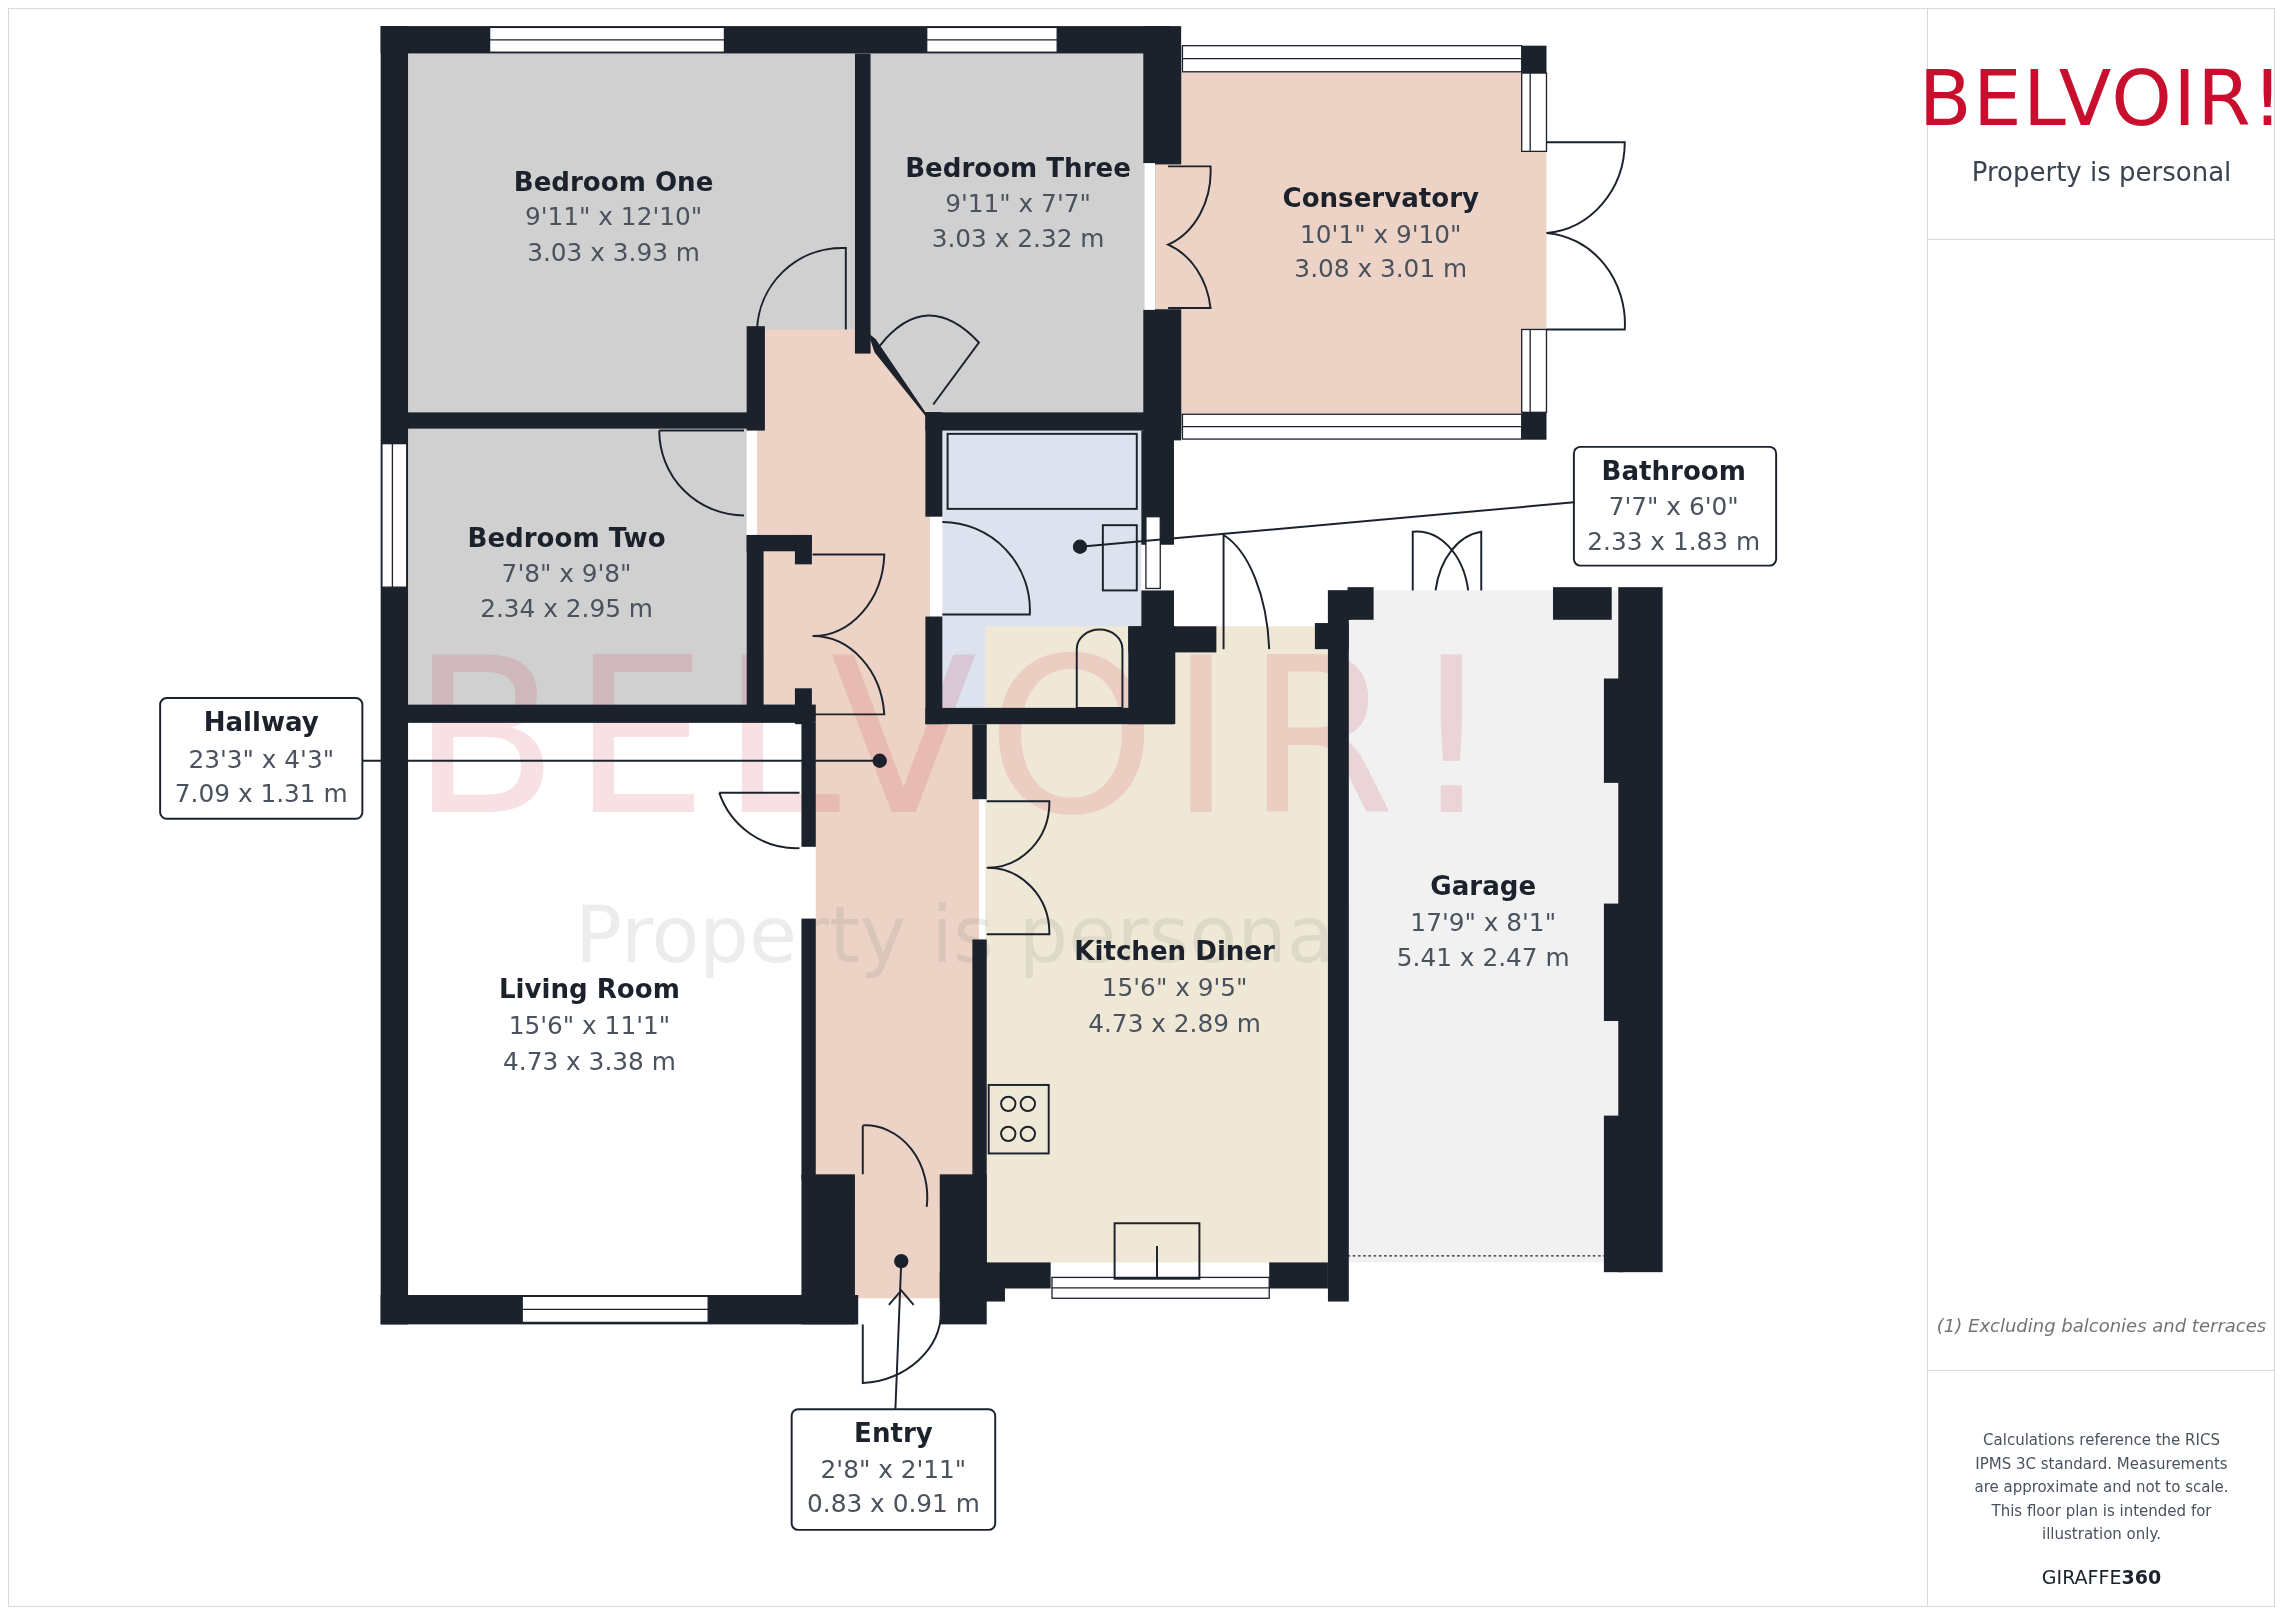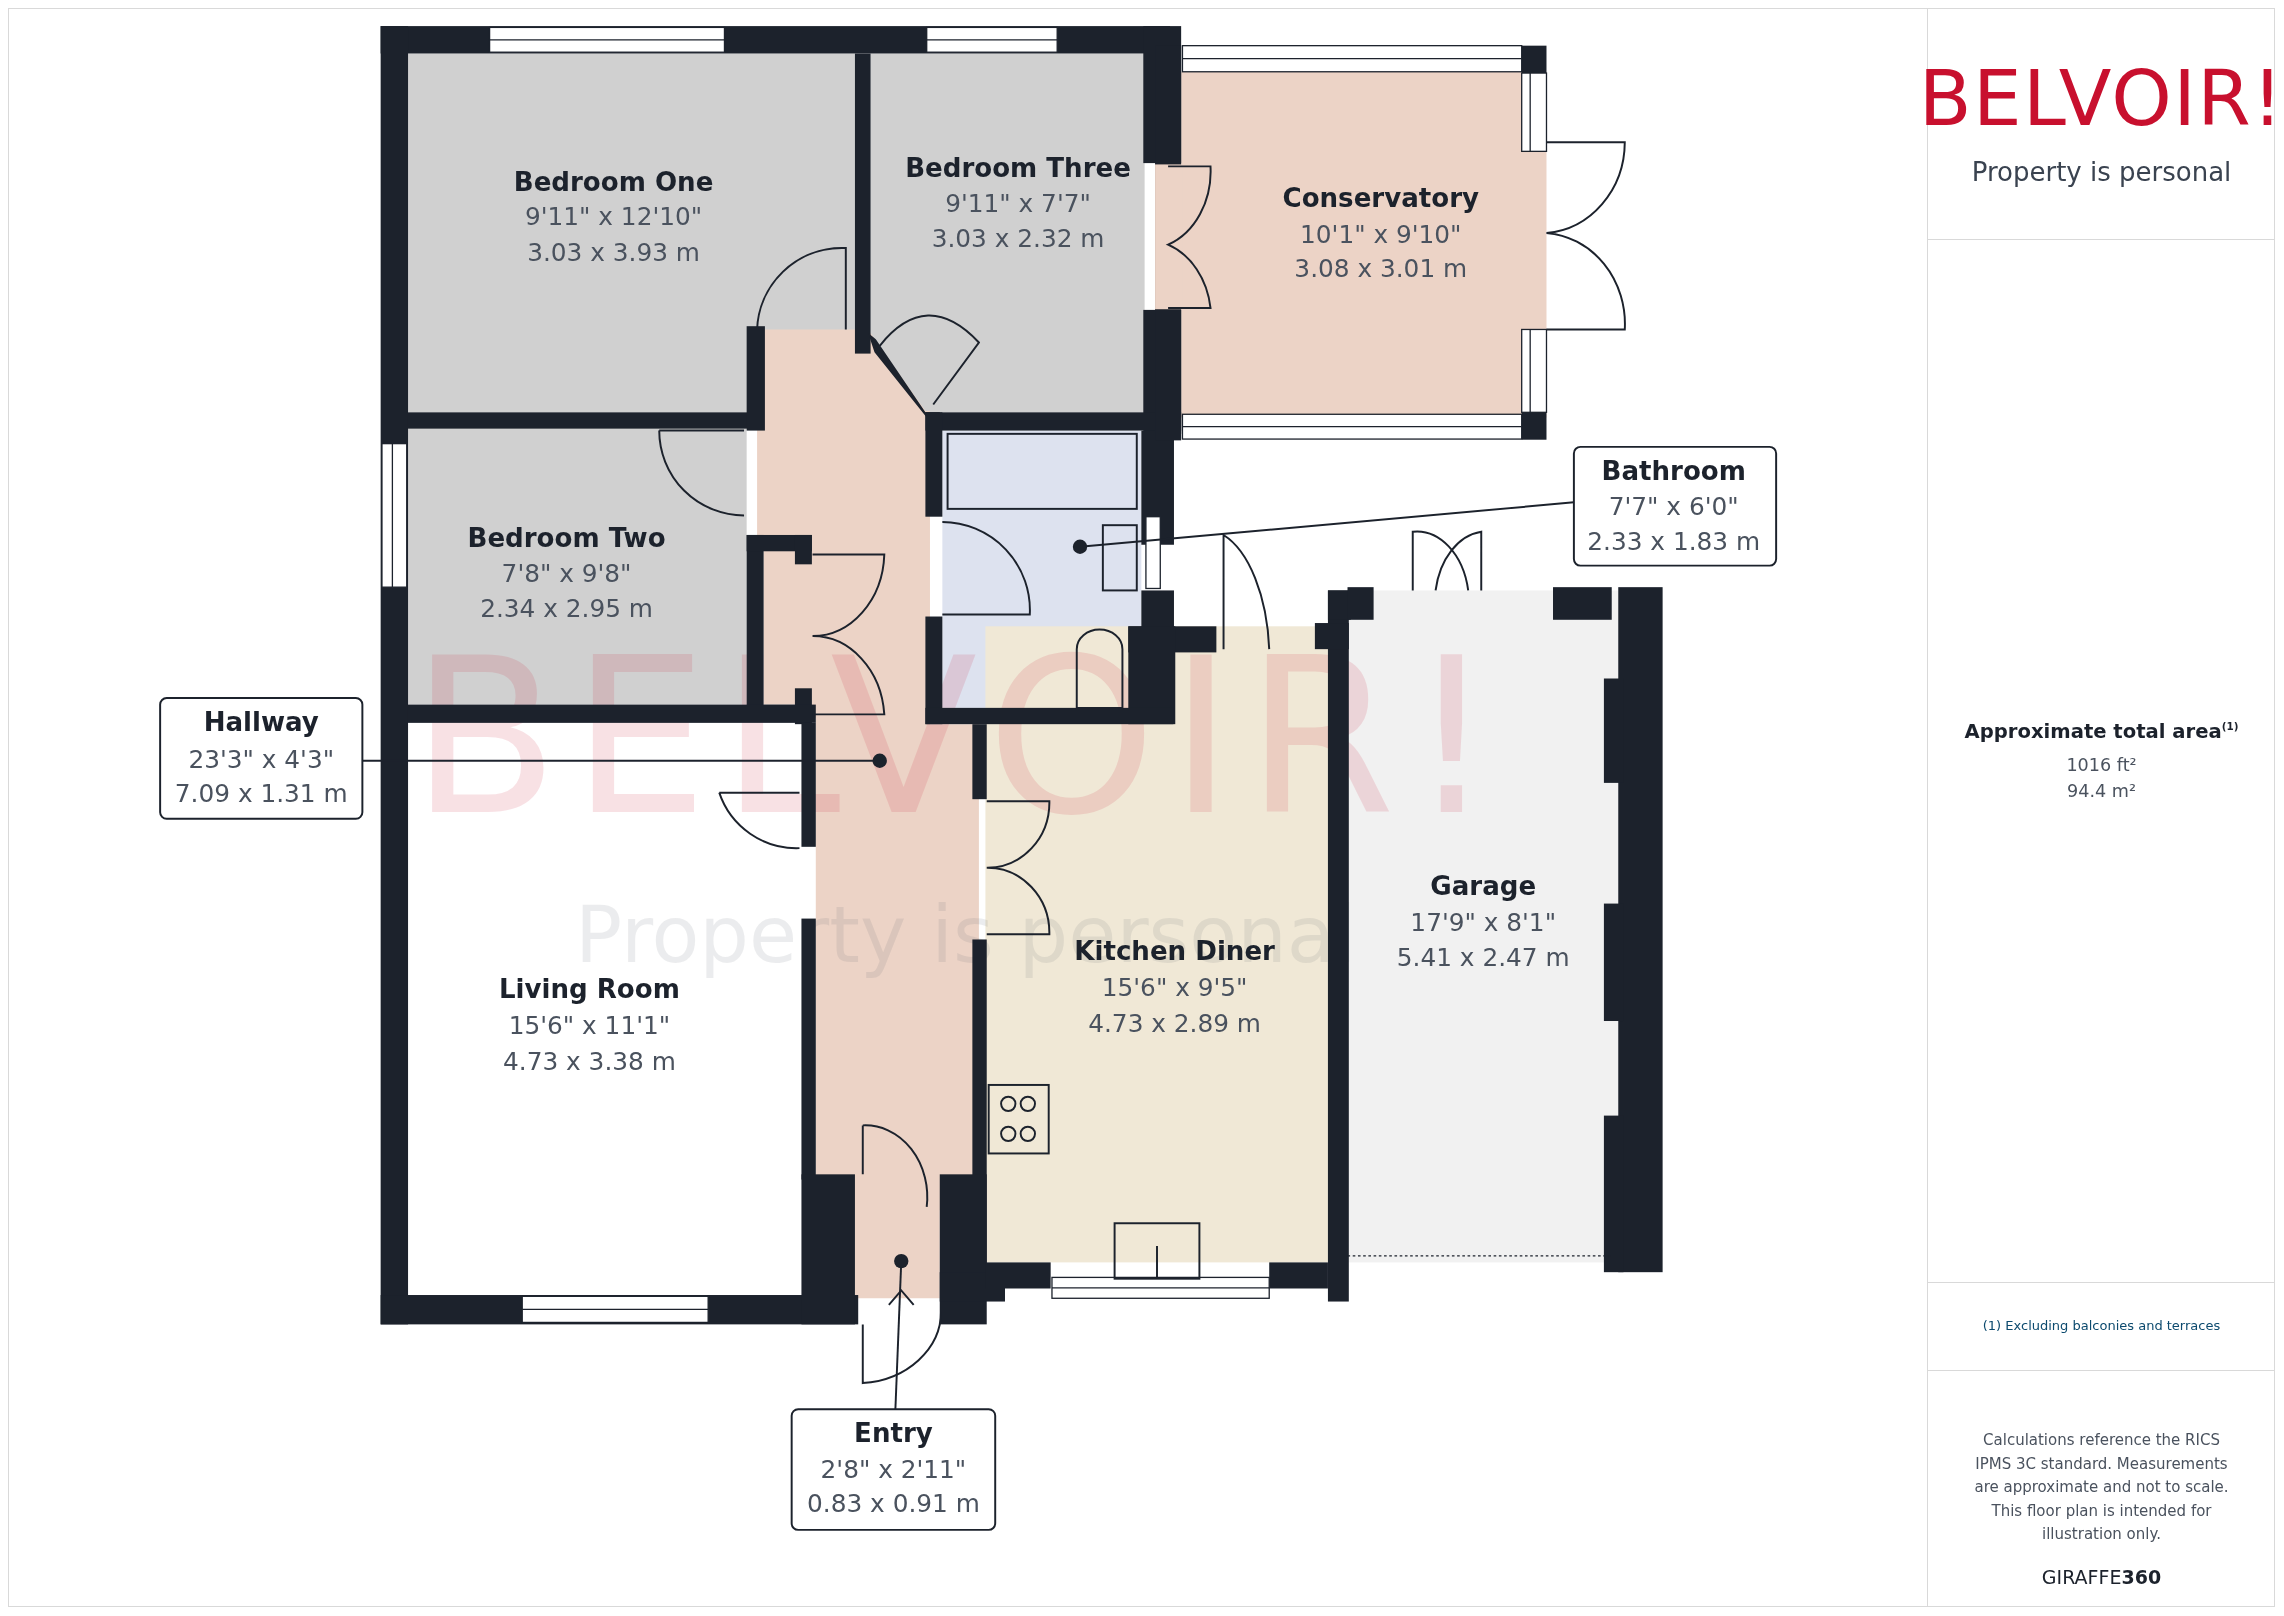--- a/index.html
+++ b/index.html
@@ -5,21 +5,21 @@
   html, body { margin: 0; padding: 0; background: #ffffff; }
   body { width: 2284px; height: 1616px; position: relative; overflow: hidden; font-family: "DejaVu Sans", sans-serif; }
   .frame { position: absolute; left: 7.8px; top: 7.8px; width: 2267px; height: 1599px; border: 1.3px solid #d9d9d9; box-sizing: border-box; }
   .sidebar { position: absolute; left: 1927px; top: 7.8px; width: 348px; height: 1599px; border-left: 1.3px solid #d9d9d9; box-sizing: border-box; }
   .sb-section { position: absolute; left: 0; width: 100%; border-bottom: 1.3px solid #d9d9d9; box-sizing: border-box; display: flex; flex-direction: column; align-items: center; justify-content: center; text-align: center; }
   .logo { color: #c8102e; font-family: "DejaVu Sans", sans-serif; font-size: 77px; letter-spacing: 1.3px; line-height: 1; font-weight: normal; }
   .tagline { color: #3a4350; font-size: 26px; margin-top: 19.6px; font-family: "DejaVu Sans", sans-serif; }
   .area-title { font-weight: bold; font-size: 19.6px; color: #1c222c; }
   .area-title sup { font-size: 10.4px; }
   .area-val { font-size: 17.6px; color: #4a525e; margin-top: 11.7px; }
-  .note { font-size: 13px; color: #0c4a6e; }
+  .note { font-size: 18px; color: #737373; font-style: italic; }
   .disclaimer { font-size: 15px; color: #4a525e; line-height: 23.5px; width: 274px; margin-top: 40px; }
   .giraffe { font-size: 19px; color: #1c222c; margin-top: 19.6px; letter-spacing: 0px; }
   .giraffe b { font-weight: bold; }
   svg { position: absolute; left: 0; top: 0; }
   .rname { font-family: "DejaVu Sans", sans-serif; font-weight: bold; font-size: 40px; fill: #1c222c; text-anchor: middle; }
   .rdim { font-family: "DejaVu Sans", sans-serif; font-size: 38px; fill: #4a525e; text-anchor: middle; }
   .wm1 { font-family: "DejaVu Sans", sans-serif; font-size: 330px; fill: #c8102e; opacity: 0.12; text-anchor: middle; letter-spacing: 20px; }
   .wm2 { font-family: "DejaVu Sans", sans-serif; font-size: 120px; fill: #4a525e; opacity: 0.10; text-anchor: middle; }
 </style>
 </head>
@@ -224,25 +224,20 @@
     <text class="rdim" x="1369" y="2265">2'8" x 2'11"</text>
     <text class="rdim" x="1369" y="2318">0.83 x 0.91 m</text>
   </g>
 </svg>
 
 <div class="sidebar">
   <div class="sb-section" style="top:0; height:232px;">
     <div class="logo">BELVOIR!</div>
     <div class="tagline">Property is personal</div>
   </div>
-  <div class="sb-section" style="top:232px; height:1043px;">
-    <div class="area-title"><span>Approximate total area</span><sup>(1)</sup></div>
-    <div class="area-val">1016 ft²</div>
-    <div class="area-val" style="margin-top:6.5px">94.4 m²</div>
-  </div>
   <div class="sb-section" style="top:1274px; height:89px;">
     <div class="note">(1) Excluding balconies and terraces</div>
   </div>
   <div class="sb-section" style="top:1364px; height:234px; border-bottom:none;">
     <div class="disclaimer">Calculations reference the RICS IPMS 3C standard. Measurements are approximate and not to scale. This floor plan is intended for illustration only.</div>
     <div class="giraffe"><span>GIRAFFE</span><b>360</b></div>
   </div>
 </div>
 
 

